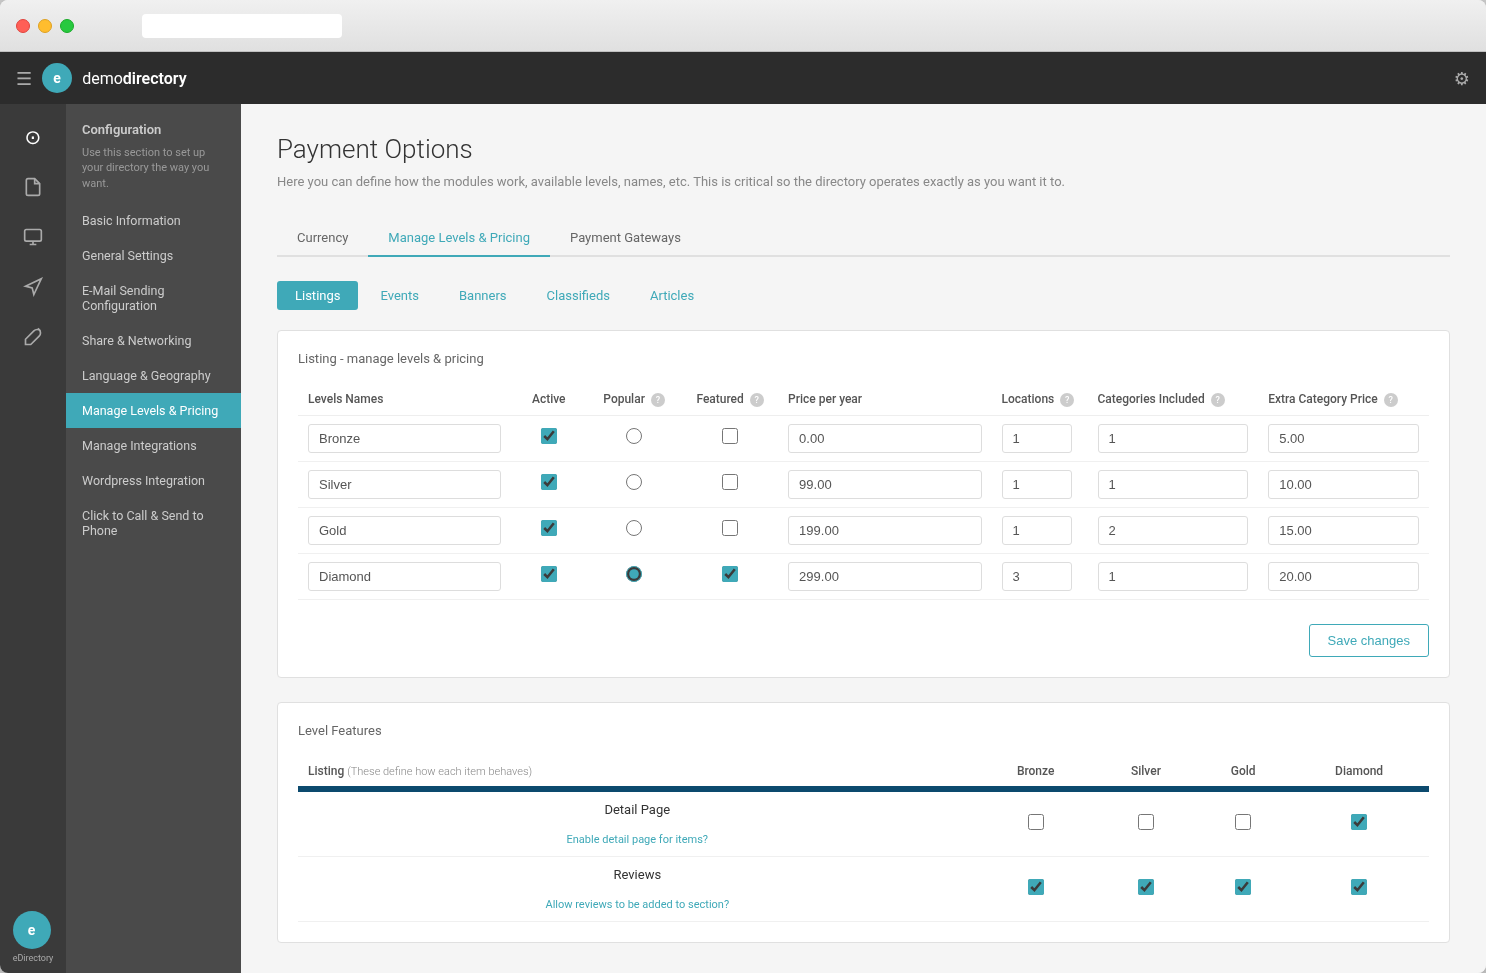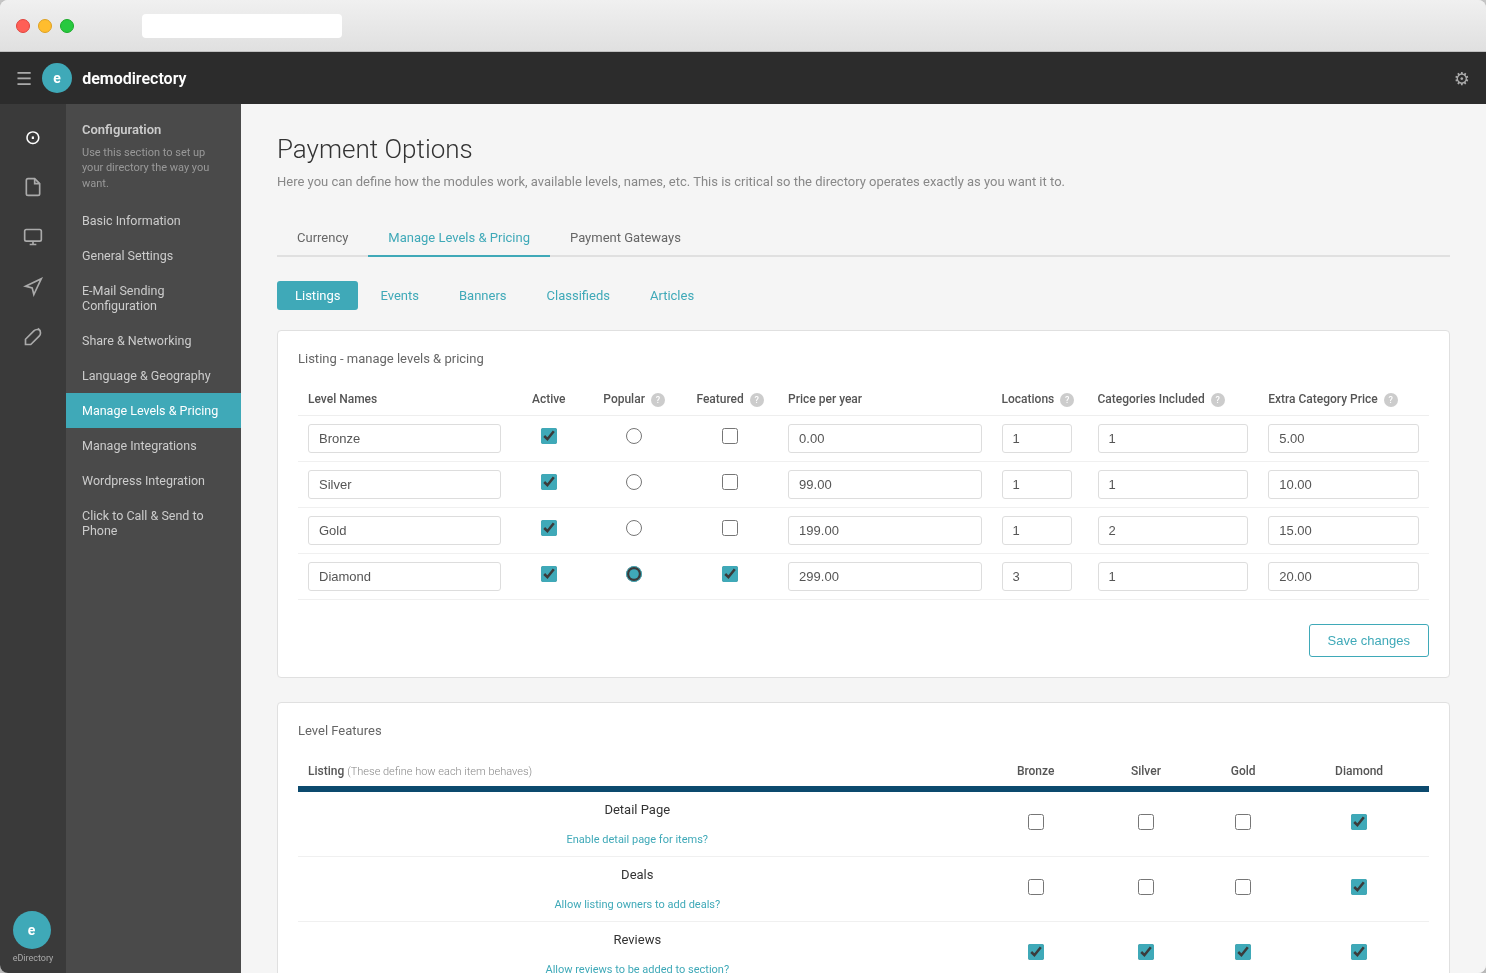--- a/index.html
+++ b/index.html
@@ -13,21 +13,21 @@
     .mac-btn.minimize { background: #ffbd2e; border: 1px solid #dea123; }
     .mac-btn.maximize { background: #27c93f; border: 1px solid #1aab29; }
     .mac-address-bar { margin-left: 60px; background: white; border-radius: 4px; width: 200px; height: 24px; }
 
     
     .top-bar { background: #2c2c2c; height: 52px; display: flex; align-items: center; padding: 0 16px; gap: 12px; flex-shrink: 0; }
     .top-bar-left { display: flex; align-items: center; gap: 10px; }
     .hamburger-icon { color: #aaa; font-size: 18px; cursor: pointer; }
     .app-logo { width: 30px; height: 30px; background: #3fa9b8; border-radius: 50%; display: flex; align-items: center; justify-content: center; color: white; font-weight: bold; font-size: 14px; }
     .app-name { color: white; font-size: 16px; }
-    .app-name span { font-weight: 700; }
+    .app-name span { font-weight: 400; }
     .app-name strong { font-weight: 600; }
     .top-bar-right { margin-left: auto; }
     .gear-icon { color: #aaa; font-size: 18px; }
 
     
     .icon-sidebar { background: #3a3a3a; width: 66px; display: flex; flex-direction: column; align-items: center; padding-top: 10px; gap: 4px; flex-shrink: 0; }
     .icon-sidebar-item { width: 46px; height: 46px; display: flex; align-items: center; justify-content: center; border-radius: 6px; cursor: pointer; color: #aaa; font-size: 20px; }
     .icon-sidebar-item.active { color: white; }
     .icon-sidebar-bottom { margin-top: auto; margin-bottom: 10px; }
     .edirectory-badge { width: 38px; height: 38px; background: #3fa9b8; border-radius: 50%; display: flex; align-items: center; justify-content: center; color: white; font-weight: bold; font-size: 14px; cursor: pointer; }
@@ -185,21 +185,21 @@
           <div class="sub-tab">Banners</div>
           <div class="sub-tab">Classifieds</div>
           <div class="sub-tab">Articles</div>
         </div>
 
         <div class="section-card">
           <div class="section-title">Listing - manage levels &amp; pricing</div>
           <table class="pricing-table">
             <thead>
               <tr>
-                <th style="width:200px">Level Names</th>
+                <th style="width:200px">Levels Names</th>
                 <th class="center" style="width:70px">Active</th>
                 <th class="center" style="width:90px">
                   <span>Popular</span>
                   <span class="info-icon">?</span>
                 </th>
                 <th class="center" style="width:90px">
                   <span>Featured</span>
                   <span class="info-icon">?</span>
                 </th>
                 <th style="width:200px">Price per year</th>
@@ -292,30 +292,20 @@
                 <td class="left">
                   <div class="feature-name">Detail Page</div>
                   <div class="feature-desc">Enable detail page for items?</div>
                 </td>
                 <td class="center"><input class="cb" type="checkbox" style=""></td>
                 <td class="center"><input class="cb" type="checkbox" style=""></td>
                 <td class="center"><input class="cb" type="checkbox" style=""></td>
                 <td class="center"><input class="cb" type="checkbox" checked="" style=""></td>
               </tr>
 
-              <tr>
-                <td class="left">
-                  <div class="feature-name">Deals</div>
-                  <div class="feature-desc">Allow listing owners to add deals?</div>
-                </td>
-                <td class="center"><input class="cb" type="checkbox" style=""></td>
-                <td class="center"><input class="cb" type="checkbox" style=""></td>
-                <td class="center"><input class="cb" type="checkbox" style=""></td>
-                <td class="center"><input class="cb" type="checkbox" checked="" style=""></td>
-              </tr>
 
               <tr>
                 <td class="left">
                   <div class="feature-name">Reviews</div>
                   <div class="feature-desc">Allow reviews to be added to section?</div>
                 </td>
                 <td class="center"><input class="cb" type="checkbox" checked="" style=""></td>
                 <td class="center"><input class="cb" type="checkbox" checked="" style=""></td>
                 <td class="center"><input class="cb" type="checkbox" checked="" style=""></td>
                 <td class="center"><input class="cb" type="checkbox" checked="" style=""></td>

